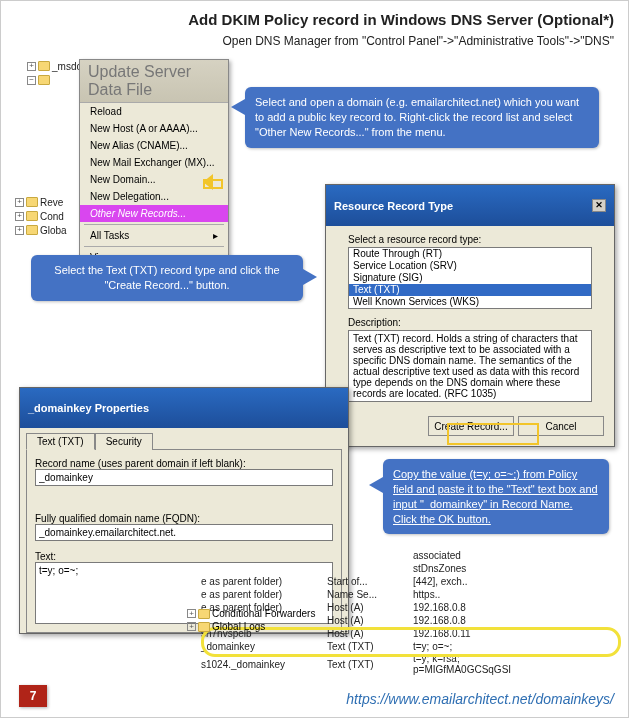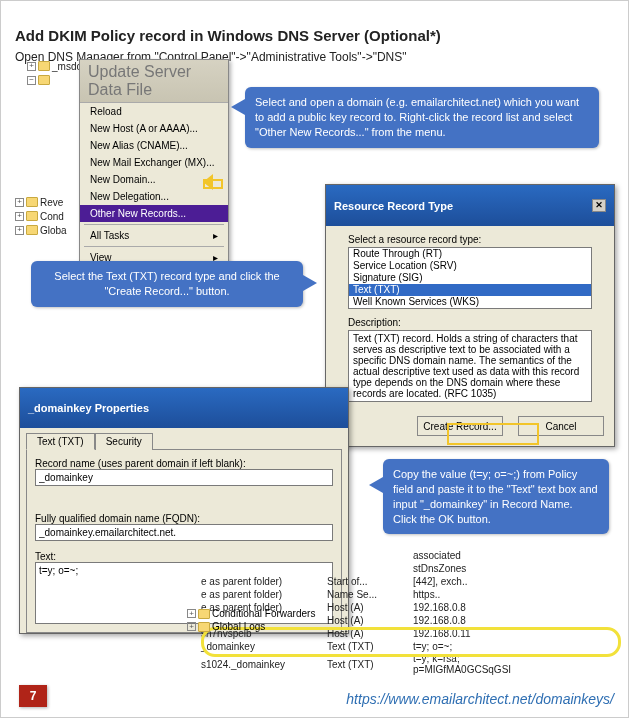--- a/index.html
+++ b/index.html
@@ -1,64 +1,64 @@
 <!DOCTYPE html>
 <html><head>
 <meta charset="utf-8">
 <style>
   * { box-sizing: border-box; margin: 0; padding: 0; }
   body { font-family: "Segoe UI", Arial, sans-serif; background: #fff; width: 629px; }
   .page { width: 629px; height: 718px; position: relative; border: 1px solid #ccc; }
 
-  .header { padding: 26px 14px 6px; }
+  .header { padding: 10px 14px 6px; text-align: right; }
   .header h1 { font-size: 15px; font-weight: 700; color: #222; }
   .header p { font-size: 12px; color: #222; margin-top: 6px; }
 
   .canvas { position: absolute; left: 0; top: 58px; width: 629px; height: 614px; }
 
   
   .tree { position: absolute; left: 14px; top: 0; font-size: 10px; color: #222; }
   .tree-row { display: flex; align-items: center; height: 14px; gap: 2px; }
   .sq { width: 9px; height: 9px; border: 1px solid #888; display: inline-flex; align-items: center; justify-content: center; font-size: 8px; line-height: 1; color: #555; }
   .fld { width: 12px; height: 10px; background: #f7d774; border: 1px solid #c9a93f; border-radius: 1px; }
   .indent1 { margin-left: 12px; }
   .indent3 { margin-left: 40px; }
 
   
   .menu { position: absolute; left: 78px; top: 0; width: 150px; background: #ece9d8; border: 1px solid #888; box-shadow: 2px 2px 4px rgba(0,0,0,.3); font-size: 10px; }
   .menu-title { background: linear-gradient(#d6d2c2,#c8c4b2); color: #777; padding: 3px 8px; font-size: 16px; border-bottom: 1px solid #aaa; }
   .menu-item { padding: 3px 10px; cursor: default; }
-  .menu-item.sel { background: #4c1d95; color: #fff; }
+  .menu-item.sel { background: #d946ef; color: #fff; font-style: italic; }
   .menu-sep { height: 1px; background: #aaa; margin: 2px 4px; }
   .sub-arrow { float: right; }
 
   .yellow-arrow-right { position: absolute; left: 202px; top: 117px; width: 28px; height: 14px; }
   .yellow-arrow-right::before { content: ""; position: absolute; left: 0; top: 3px; width: 16px; height: 6px; border: 2px solid #f2c52a; }
   .yellow-arrow-right::after { content: ""; position: absolute; left: 0; top: -2px; width: 0; height: 0; border-right: 10px solid #f2c52a; border-top: 8px solid transparent; border-bottom: 8px solid transparent; }
 
   
   .callout { position: absolute; background: #4472c4; color: #fff; font-size: 11px; line-height: 1.35; padding: 8px 10px; border-radius: 6px; box-shadow: 1px 1px 3px rgba(0,0,0,.25); }
   .callout .ptr { position: absolute; width: 0; height: 0; }
   .c1 { left: 244px; top: 28px; width: 354px; }
   .c1 .ptr { left: -14px; top: 12px; border-right: 14px solid #4472c4; border-top: 8px solid transparent; border-bottom: 8px solid transparent; }
-  .c2 { left: 30px; top: 202px; width: 272px; text-align: center; }
+  .c2 { left: 30px; top: 196px; width: 272px; text-align: center; }
   .c2 .ptr { right: -14px; top: 14px; border-left: 14px solid #4472c4; border-top: 8px solid transparent; border-bottom: 8px solid transparent; }
-  .c3 { left: 382px; top: 400px; width: 226px; }
+  .c3 { left: 382px; top: 400px; width: 226px; text-decoration: underline; }
   .c3 .ptr { left: -14px; top: 18px; border-right: 14px solid #4472c4; border-top: 8px solid transparent; border-bottom: 8px solid transparent; }
 
   
   .rrt { position: absolute; left: 324px; top: 125px; width: 290px; background: #ece9d8; border: 1px solid #666; box-shadow: 2px 2px 5px rgba(0,0,0,.35); font-size: 10px; }
   .dlg-title { background: linear-gradient(#2a6ac1,#1d4e9a); color: #fff; font-weight: 700; padding: 14px 8px; font-size: 11px; display: flex; justify-content: space-between; align-items: center; }
   .dlg-x { width: 14px; height: 13px; background: #d4d0c8; border: 1px solid #888; color: #000; font-size: 9px; text-align: center; line-height: 11px; }
   .rrt .body { padding: 8px 22px; }
   .listbox { border: 1px solid #7a7a7a; background: #fff; margin-top: 2px; height: 62px; overflow: hidden; }
   .listbox div { padding: 0 4px; font-size: 10px; line-height: 12px; }
   .listbox .sel { background: #316ac5; color: #fff; }
   .descbox { border: 1px solid #7a7a7a; background: #fff; margin-top: 2px; height: 72px; padding: 2px 4px; font-size: 10px; line-height: 11px; }
-  .rrt .btnrow { display: flex; justify-content: flex-end; gap: 15px; padding: 6px 10px 10px; }
+  .rrt .btnrow { display: flex; justify-content: flex-end; gap: 4px; padding: 6px 10px 10px; }
   .winbtn { min-width: 86px; height: 20px; background: #ece9d8; border: 1px solid #888; font-size: 10px; cursor: pointer; }
 
   .hl-rect { position: absolute; border: 2px solid #f2c52a; left: 446px; top: 364px; width: 92px; height: 22px; }
 
   
   .props { position: absolute; left: 18px; top: 328px; width: 330px; background: #ece9d8; border: 1px solid #666; box-shadow: 2px 2px 5px rgba(0,0,0,.35); font-size: 10px; }
   .tabs { display: flex; padding: 4px 6px 0; gap: 0; }
   .tab { background: #ece9d8; border: 1px solid #888; border-bottom: none; padding: 2px 10px; font-size: 10px; position: relative; top: 1px; }
   .tab.active { background: #ece9d8; border-bottom: 1px solid #ece9d8; z-index: 2; }
   .tabbody { border: 1px solid #888; margin: 0 6px; padding: 8px; background: #ece9d8; }

